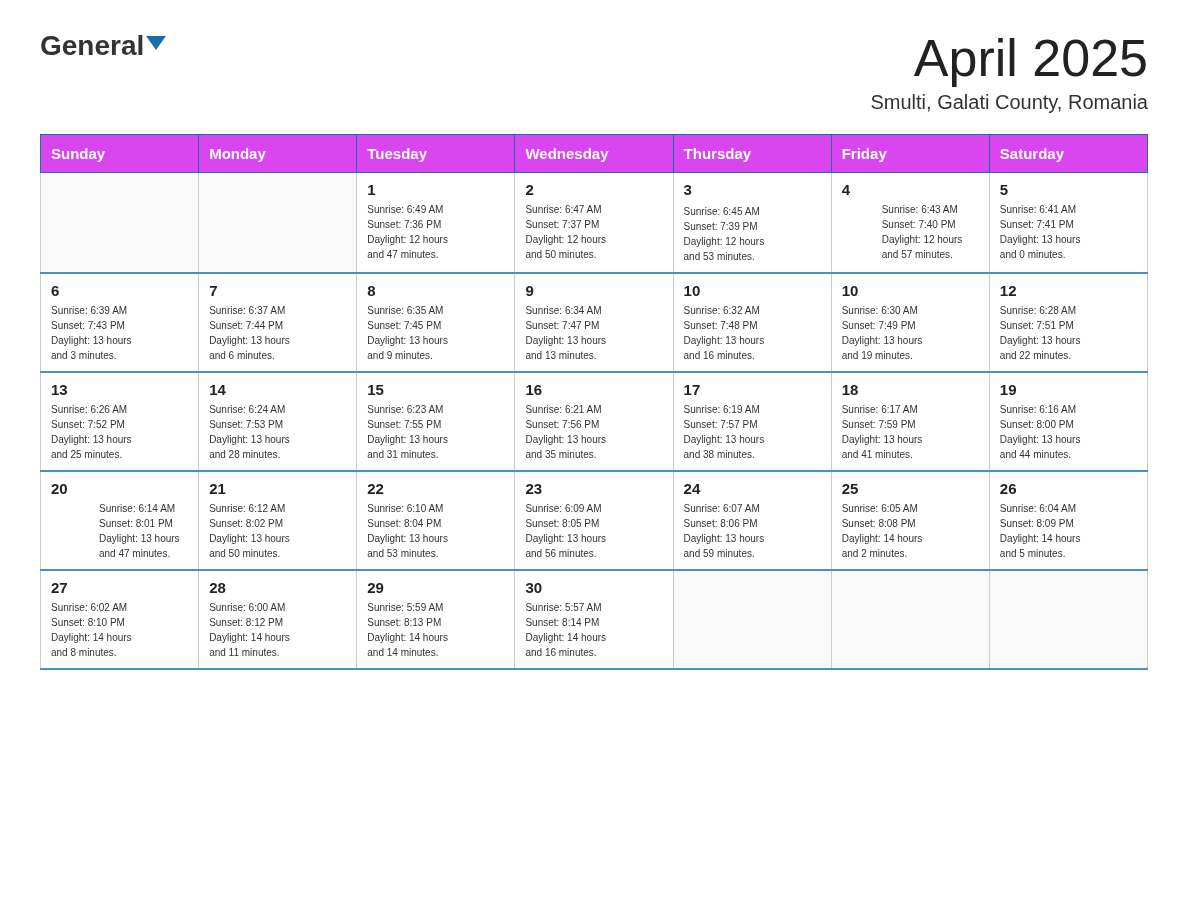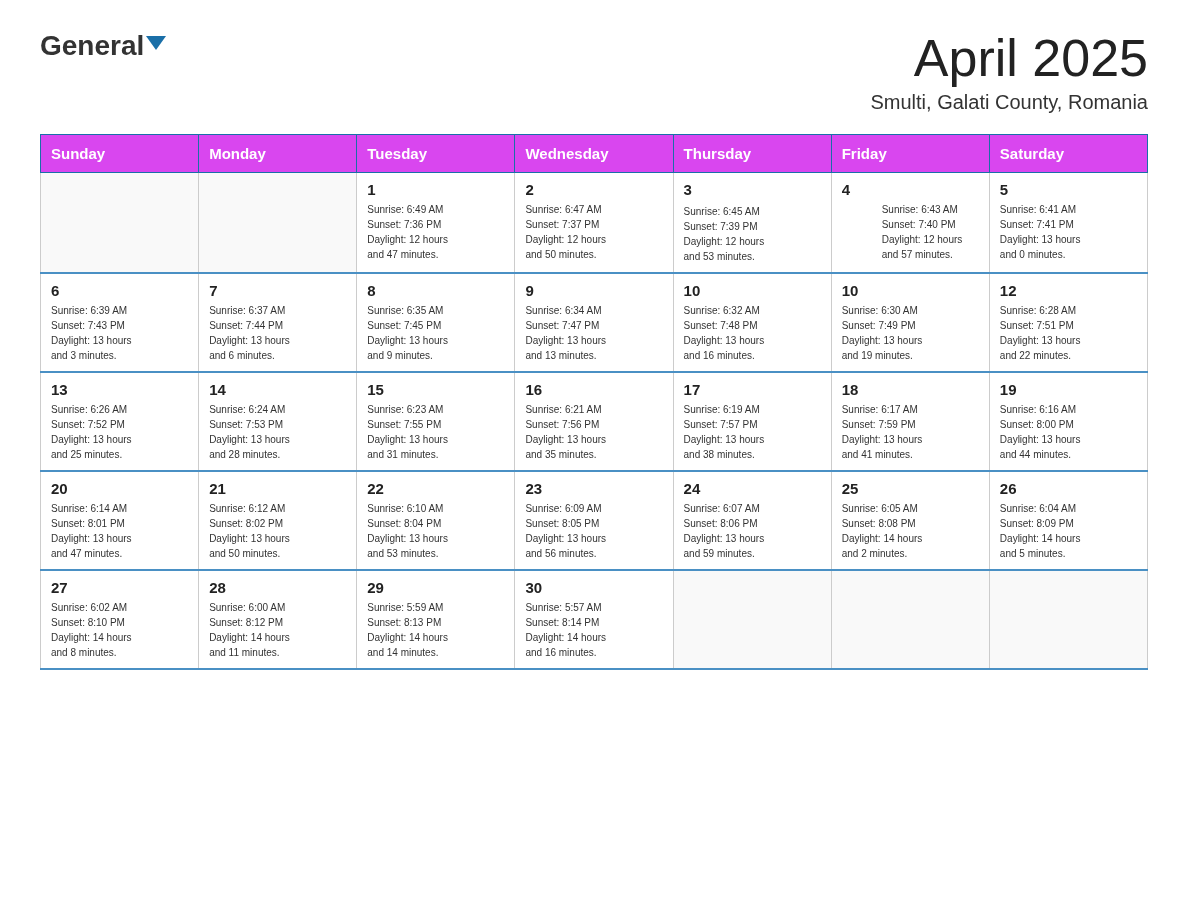--- a/index.html
+++ b/index.html
@@ -263,21 +263,21 @@
           <div class="day-number">19</div>
           <div class="day-info" style="white-space: pre-line;">Sunrise: 6:16 AM
 Sunset: 8:00 PM
 Daylight: 13 hours
 and 44 minutes.</div>
         </td>
       </tr>
       <tr>
         <td>
           <div class="day-number">20</div>
-          <div class="day-info" style="white-space: pre-line;">Sunrise: 6:14 AM
+          <div class="day-info" style="white-space: pre-line; margin-left: 48px;">Sunrise: 6:14 AM
 Sunset: 8:01 PM
 Daylight: 13 hours
 and 47 minutes.</div>
         </td>
         <td>
           <div class="day-number">21</div>
           <div class="day-info" style="white-space: pre-line;">Sunrise: 6:12 AM
 Sunset: 8:02 PM
 Daylight: 13 hours
 and 50 minutes.</div>

